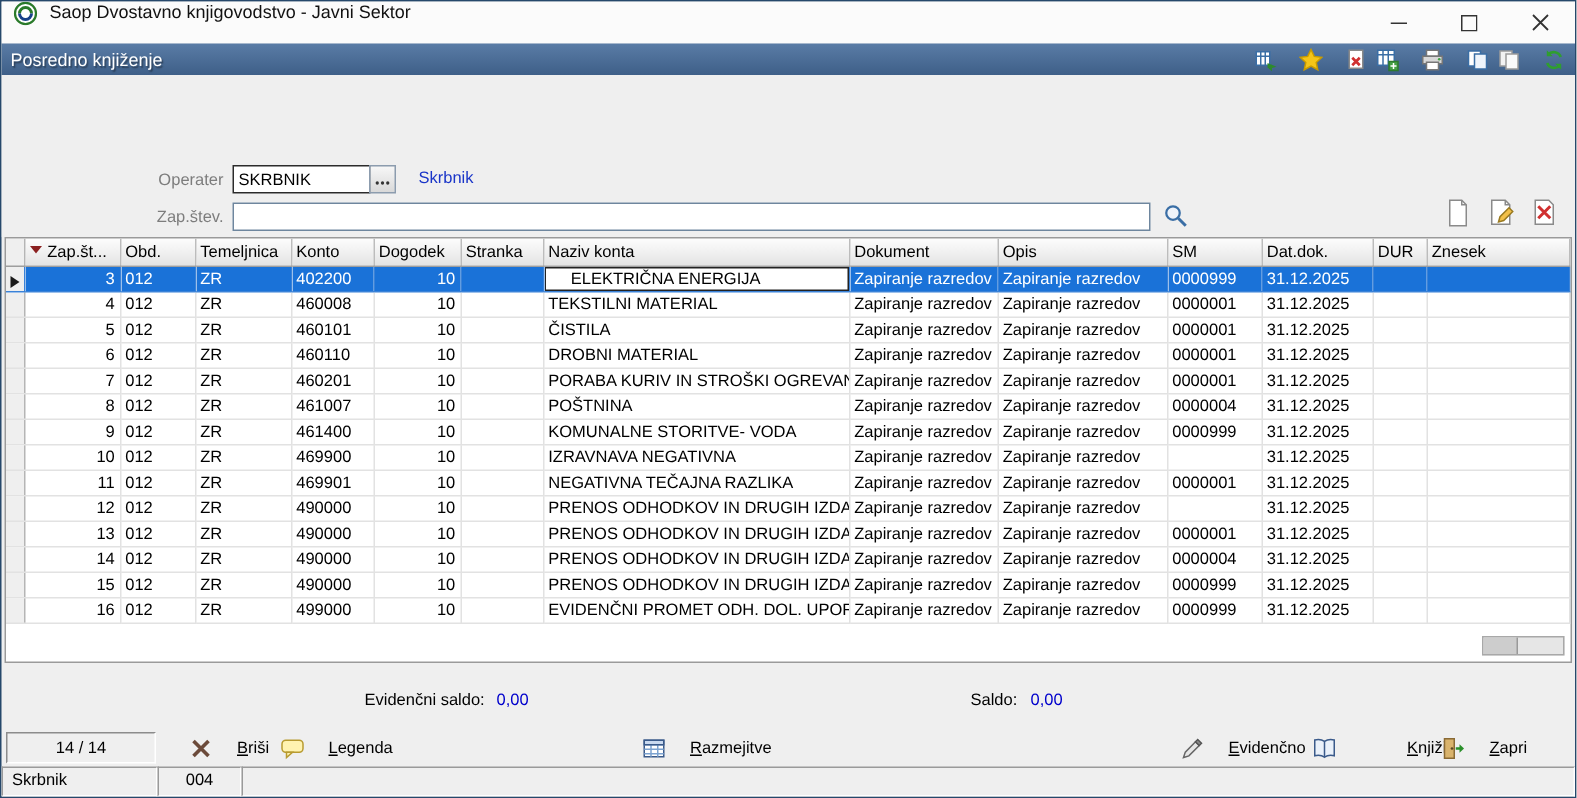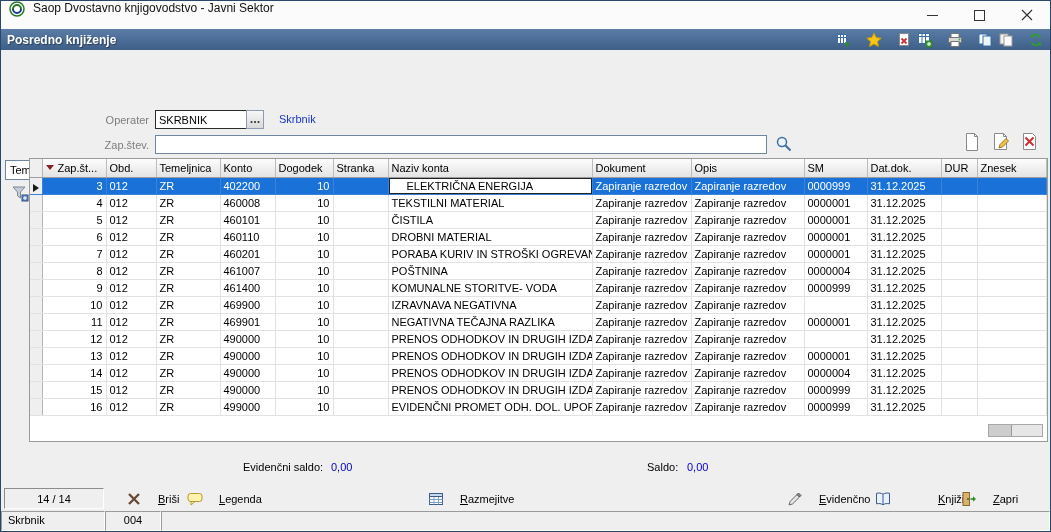--- a/index.html
+++ b/index.html
@@ -8,21 +8,21 @@
 
   
   .titlebar{position:absolute;left:0;top:0;right:0;height:28px;background:#fbfbfb;display:flex;align-items:flex-start;}
   .title-icon{margin-left:8px;width:16px;height:16px;}
   .title-text{margin-left:8px;font-size:12px;color:#111;}
   .win-btns{margin-left:auto;display:flex;height:28px;}
   .wbtn{width:47px;height:28px;display:flex;align-items:center;justify-content:center;}
 
   
   .appbar{position:absolute;left:0;top:28px;right:0;height:21px;background:linear-gradient(var(--header_bar_top),var(--header_bar_bottom));display:flex;align-items:center;padding:0 6px;box-sizing:border-box;}
-  .appbar-title{font-size:12px;font-weight:bold;color:#fff;text-shadow:1px 1px 1px rgba(0,0,0,.4);}
+  .appbar-title{font-size:12px;font-weight:normal;color:#fff;text-shadow:1px 1px 1px rgba(0,0,0,.4);}
   .toolbar{margin-left:auto;display:flex;align-items:center;}
   .tbicon{margin-left:5px;width:16px;height:16px;}
   .tbicon.grp{margin-left:14px;}
   .ic16{width:16px;height:16px;display:inline-block;}
   .ic16 svg{width:16px;height:16px;}
   .ic20{width:20px;height:20px;display:inline-block;}
   .ic20 svg{width:20px;height:20px;}
 
   
   .formarea{position:absolute;left:0;top:49px;right:0;height:108px;background:#efefef;}
@@ -35,21 +35,21 @@
   .combo-text{flex:1;padding:0 4px;font-size:11px;overflow:hidden;white-space:nowrap;}
   .combo-btn{width:16px;height:100%;background:linear-gradient(#f7f7f7,#d5d5d5);border-left:1px solid #9db0c4;display:flex;align-items:center;justify-content:center;}
   .arr{width:0;height:0;border:3.5px solid transparent;border-top:4.5px solid #333;margin-top:5px;}
   .funnel{position:absolute;top:134px;width:18px;height:18px;}
   .funnel svg{width:18px;height:18px;}
   .icon18{position:absolute;width:18px;height:18px;}
   .icon18 svg{width:18px;height:18px;}
   .rec-actions{position:absolute;right:10px;top:82px;display:flex;gap:9px;}
 
   
-  .gridwrap{position:absolute;left:2px;top:157px;right:2px;height:284px;background:#fff;border:1px solid #9a9a9a;box-sizing:border-box;overflow:hidden;margin-left:26px;}
+  .gridwrap{position:absolute;left:2px;top:157px;right:2px;height:284px;background:#fff;border:1px solid #9a9a9a;box-sizing:border-box;overflow:hidden;}
   table.grid{border-collapse:collapse;table-layout:fixed;width:100%;}
   .grid th{height:18px;background:linear-gradient(#fdfdfd,#e3e3e3);border-right:1px solid #bcbcbc;border-bottom:1px solid #9e9e9e;font-size:11px;font-weight:normal;text-align:left;padding:0 3px;white-space:nowrap;overflow:hidden;}
   .grid td{height:16px;font-size:11px;border-right:1px solid #e2e2e2;border-bottom:1px solid #e2e2e2;padding:0 3px;white-space:nowrap;overflow:hidden;color:#000;}
   .grid td.r{text-align:right;}
   .grid th.marker,.grid td.marker{background:#efefef;border-right:1px solid #b5b5b5;padding:0;}
   .grid tr.sel td{background:var(--selection);color:#fff;border-right-color:#3a82d8;border-bottom-color:#3a82d8;}
   .grid tr.sel td.marker{background:#efefef;}
   .grid tr.sel td.focus{background:#fff;color:#000;box-shadow:inset 0 0 0 1px #222;padding-left:18px;}
   .curarrow{display:block;margin:3px auto 0;width:0;height:0;border-left:6px solid #1a1a1a;border-top:4px solid transparent;border-bottom:4px solid transparent;}
   .sorticon{display:inline-block;width:0;height:0;border:4px solid transparent;border-top:5px solid #8b2020;margin-right:4px;vertical-align:middle;}

